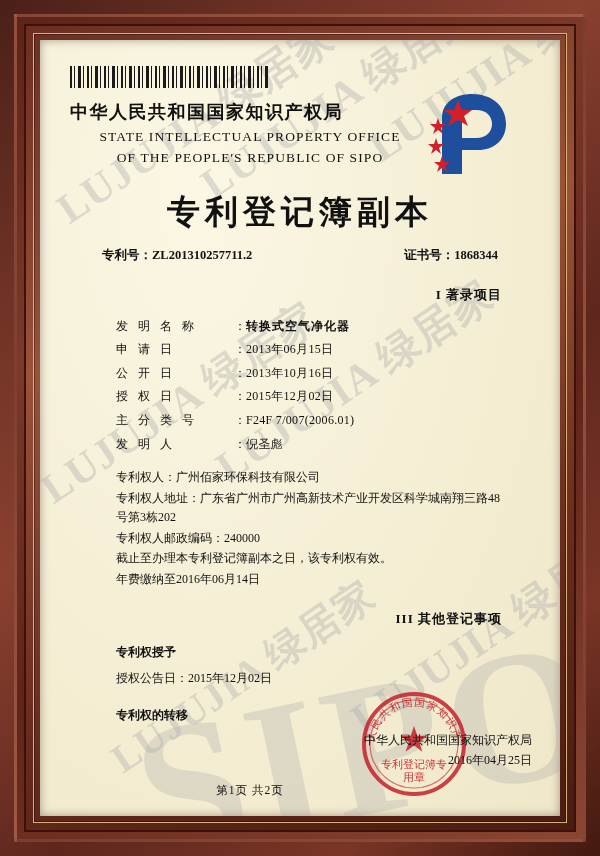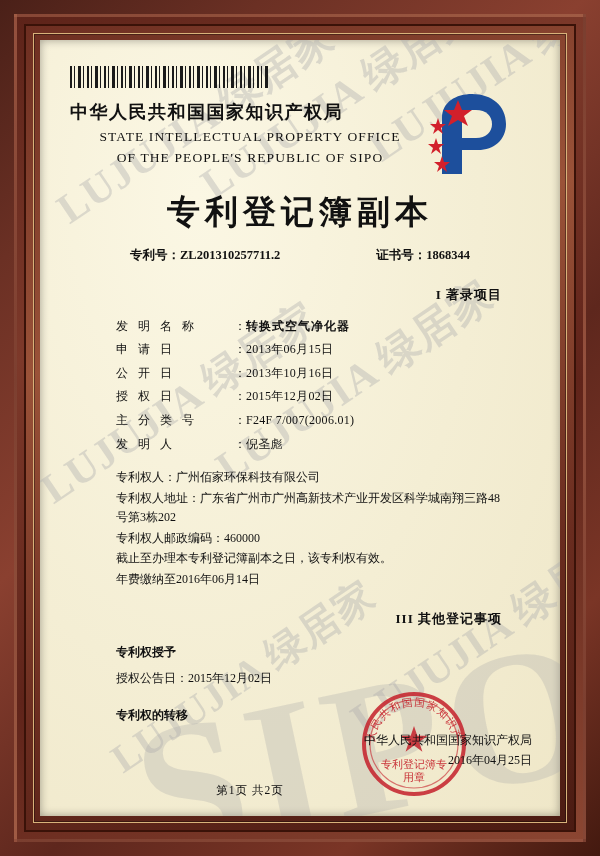--- a/index.html
+++ b/index.html
@@ -140,21 +140,21 @@
     font-size: 33px;
     font-weight: bold;
     letter-spacing: 5px;
     color: #111;
   }
 
   .numline {
     position: absolute;
     left: 0; top: 207px;
     width: 520px;
-    padding: 0 90px;
+    padding: 0 62px;
     box-sizing: border-box;
     display: flex;
     justify-content: space-between;
     font-size: 12.5px;
     color: #111;
     font-weight: bold;
   }
 
   
   .body {
@@ -303,21 +303,21 @@
           <td class="lbl">发  明  人</td>
           <td class="colon">：</td>
           <td class="val">倪圣彪</td>
         </tr>
       </tbody>
         </table>
 
       <div style="height:10px"></div>
       <div class="plain">专利权人：广州佰家环保科技有限公司</div>
       <div class="plain">专利权人地址：广东省广州市广州高新技术产业开发区科学城南翔三路48号第3栋202</div>
-      <div class="plain">专利权人邮政编码：460000</div>
+      <div class="plain">专利权人邮政编码：240000</div>
 
       <div class="para">截止至办理本专利登记簿副本之日，该专利权有效。</div>
       <div class="para">年费缴纳至2016年06月14日</div>
 
       <div class="sec-title" style="margin-top:20px">III  其他登记事项</div>
       <div class="sub-b">专利权授予</div>
       <div class="para">授权公告日：2015年12月02日</div>
       <div class="sub-b" style="margin-top:18px">专利权的转移</div>
     </div>
 

